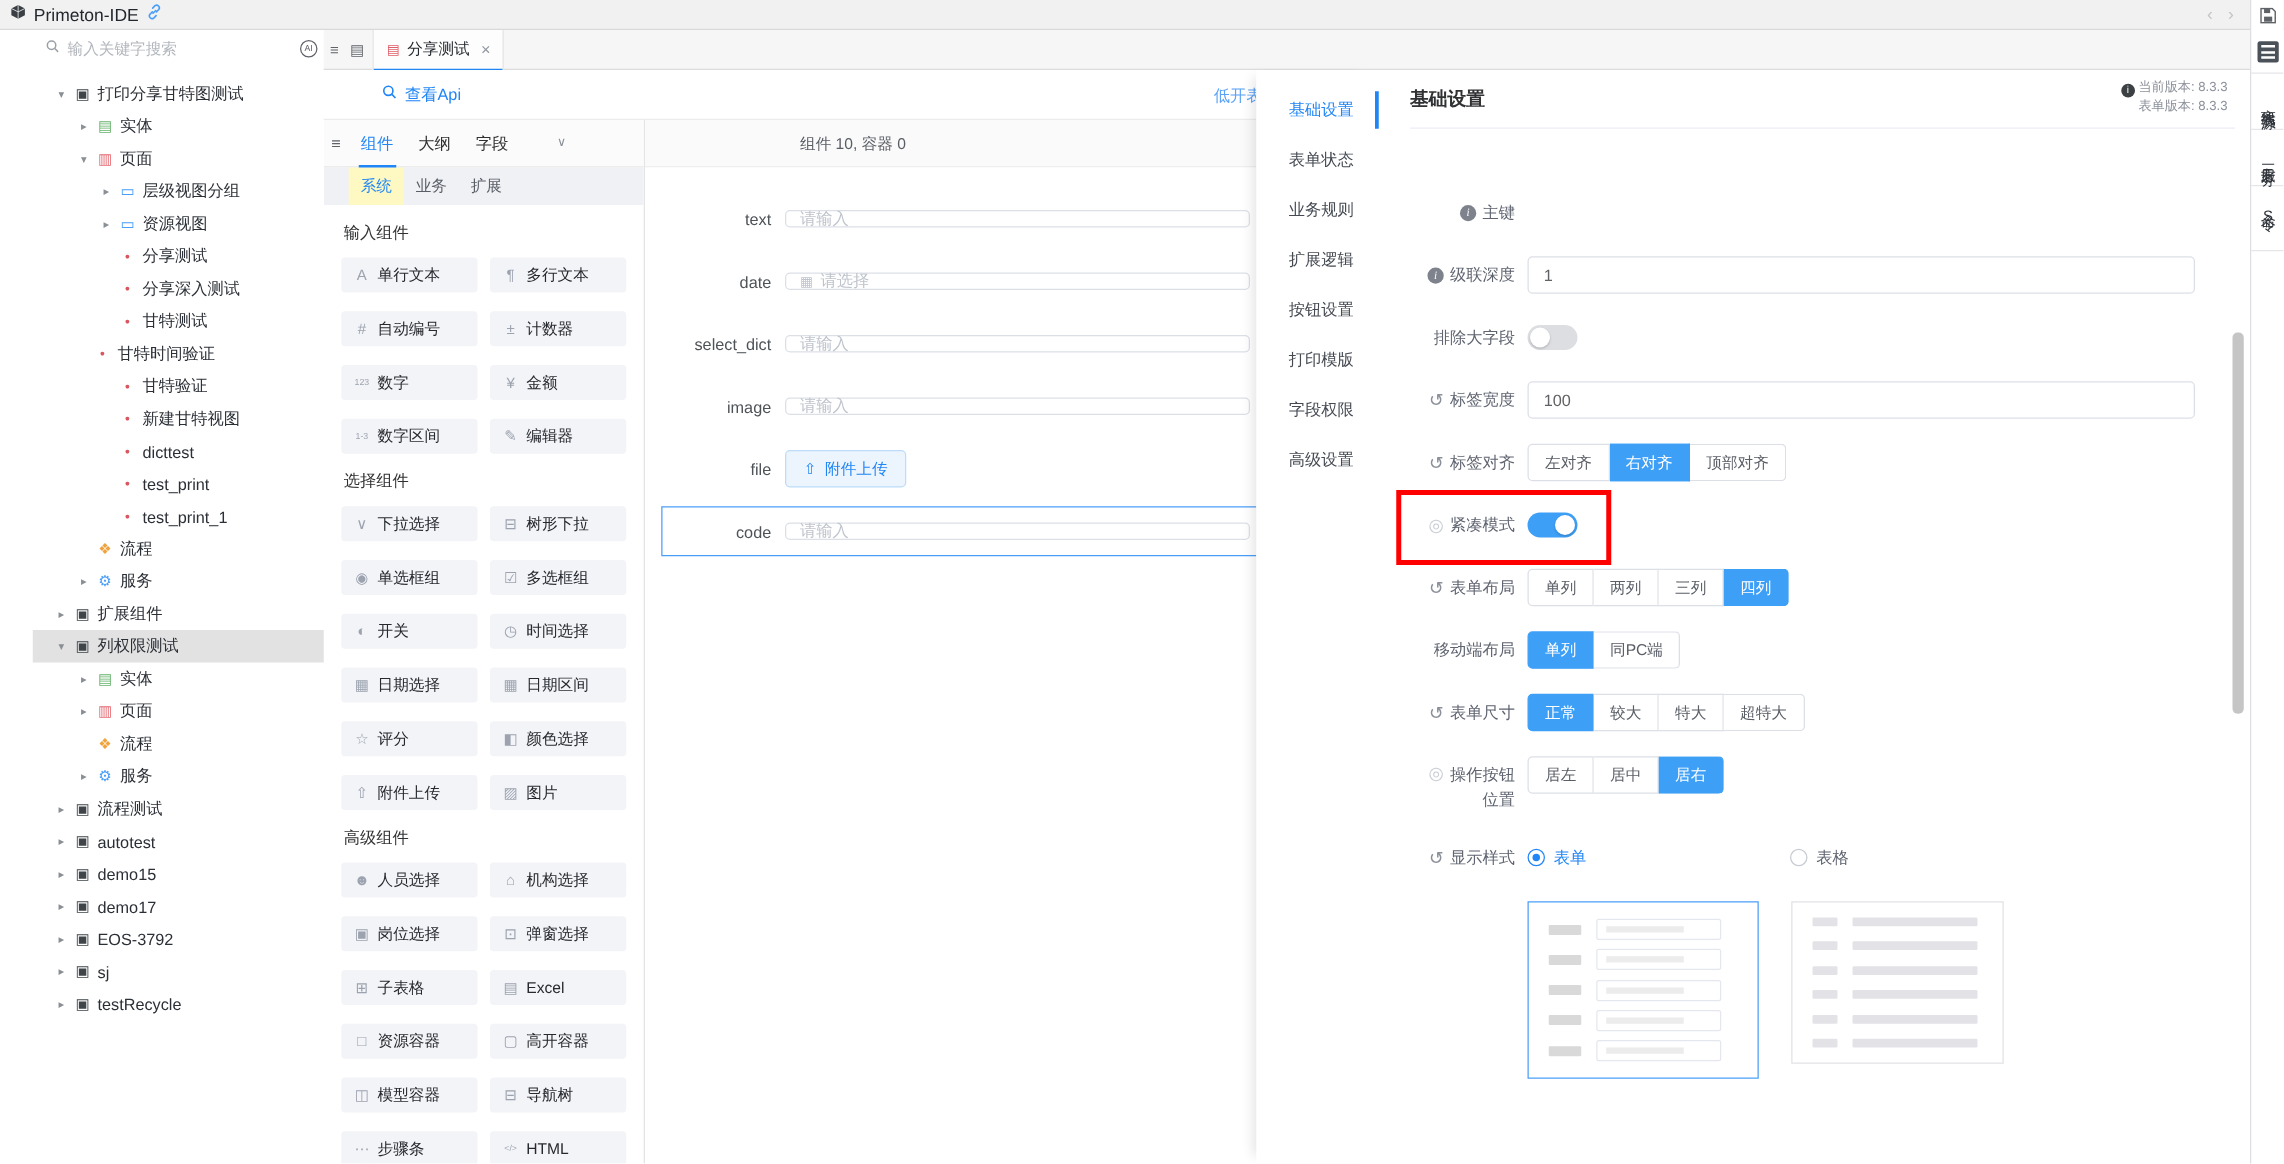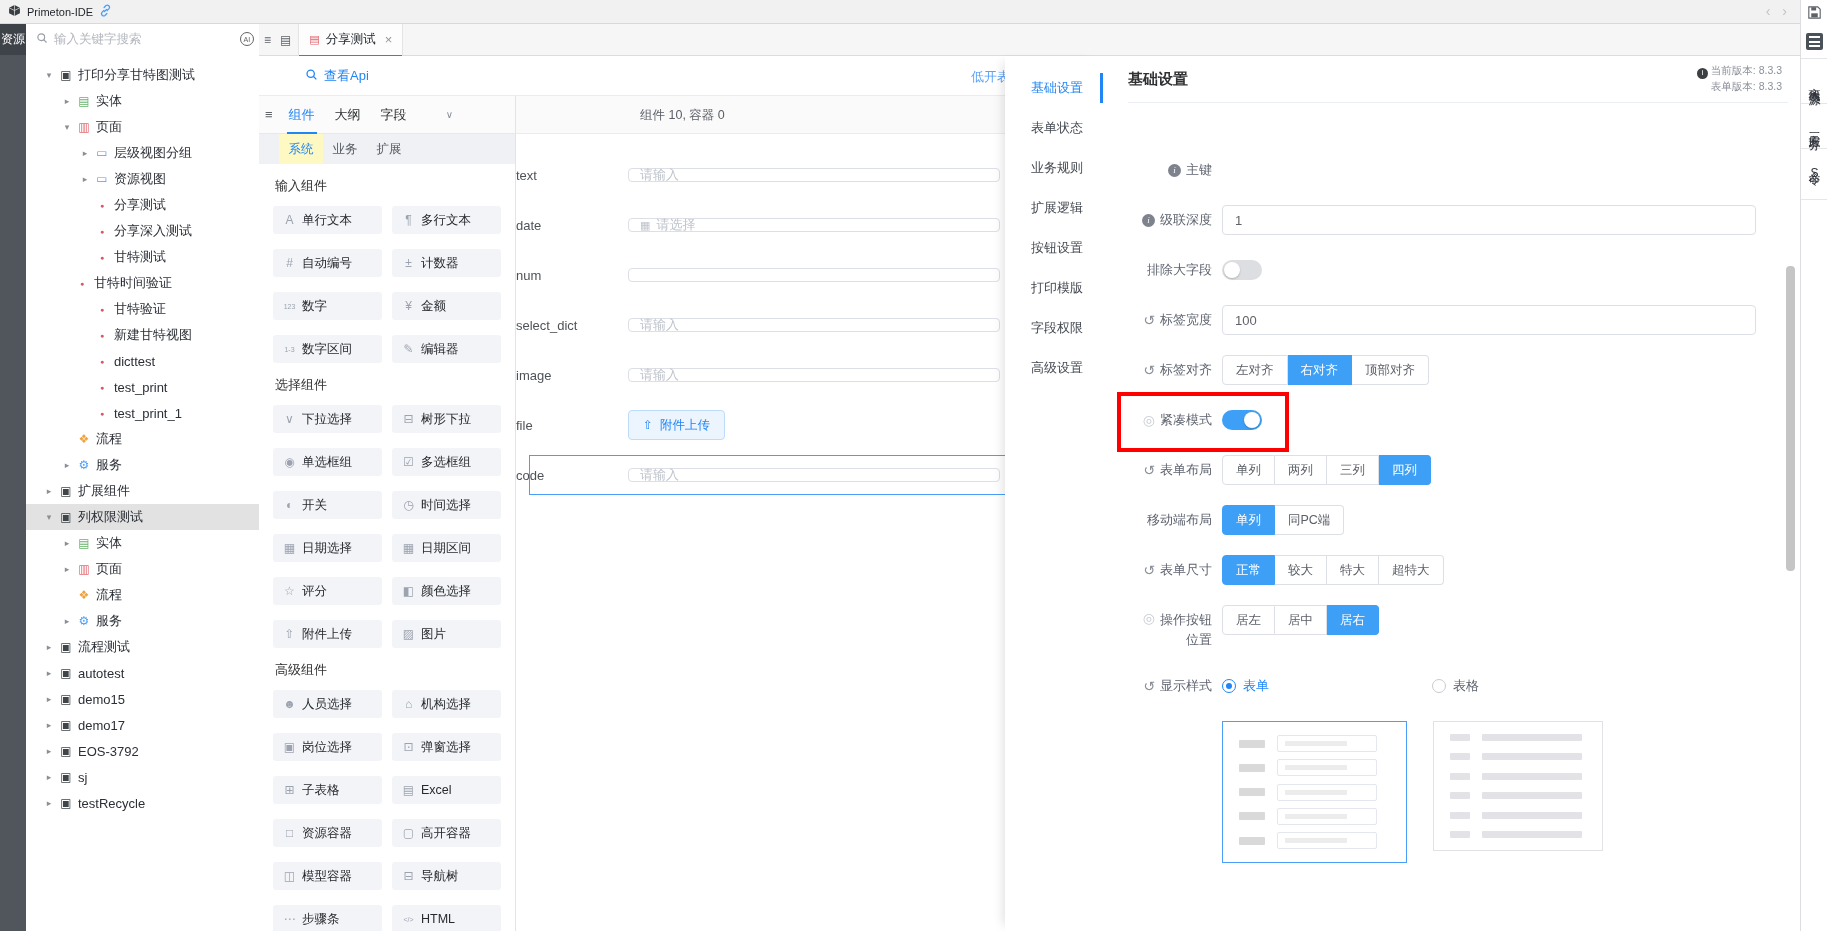--- a/index.html
+++ b/index.html
@@ -1,21 +1,21 @@
 <!DOCTYPE html>
 <html><head>
 <meta charset="utf-8">
 <style>
   * { box-sizing: border-box; margin: 0; padding: 0; }
   body { font-family: "Liberation Sans", "DejaVu Sans", sans-serif; background: #fff; }
   .app { position: relative; width: 1827px; height: 931px; background: #fff; overflow: hidden; }
 
   
   .titlebar { position:absolute; left:0; top:0; width:1827px; height:24px; background:#f1f1f1; border-bottom:1px solid #d9d9d9; display:flex; align-items:center; padding-left:8px; gap:6px; }
-  .titlebar .app-title { font-size:11px; color:#23272d; }
+  .titlebar .app-title { font-size:14px; color:#23272d; }
   .nav-arrows { position:absolute; right:40px; top:3px; display:flex; gap:12px; color:#c3c3c3; font-size:14px; line-height:16px; }
 
   
   .left-rail { position:absolute; left:0; top:24px; width:26px; height:907px; background:#51565c; }
   .rail-tab { background:#3e4349; color:#fff; font-size:12px; line-height:17px; text-align:center; padding:7px 0; word-break:break-all; width:26px; }
 
   
   .sidebar { position:absolute; left:26px; top:24px; width:269px; height:907px; background:#fff; border-right:1px solid #d9d9d9; overflow:hidden; }
   .search-row { height:30px; display:flex; align-items:center; padding:0 6px 0 10px; gap:6px; }
   .search-ph { font-size:12.5px; color:#b3b7bd; flex:1 1 auto; white-space:nowrap; overflow:hidden; }
@@ -62,21 +62,21 @@
   .p-item { height:28px; background:#f3f4f8; border-radius:3px; display:flex; align-items:center; padding-left:8px; overflow:hidden; }
   .p-ico { width:17px; flex:none; color:#9ca3af; font-size:12px; text-align:center; }
   .p-label { font-size:12.5px; color:#26292e; margin-left:4px; white-space:nowrap; }
 
   
   .canvas-head { position:absolute; left:516px; top:96px; width:489px; height:38px; background:#fafafa; border-bottom:1px solid #ececec; line-height:38px; padding-left:124px; font-size:12.5px; color:#5a5e66; }
   .canvas { position:absolute; left:516px; top:134px; width:489px; height:797px; background:#fff; overflow:hidden; padding-top:26px; }
   .f-row { display:flex; align-items:center; height:30px; margin-bottom:20px; }
   .f-row.sel { position:relative; }
   .f-row.sel::before { content:''; position:absolute; left:13px; right:-2px; top:-5px; bottom:-5px; border:1px solid #4a9ef8; }
-  .f-label { width:101px; flex:none; text-align:left; font-size:13px; color:#4e5358; }
+  .f-label { width:101px; flex:none; text-align:right; font-size:13px; color:#4e5358; }
   .f-input { margin-left:11px; width:372px; height:14px; border:1px solid #dcdfe6; border-radius:4px; background:#fff; display:flex; align-items:center; padding-left:11px; gap:6px; }
   .ph { color:#bfc4cc; font-size:13px; }
   .date-ico { color:#c0c4cc; font-size:11px; }
   .f-upload { margin-left:11px; height:30px; padding:0 14px; background:#ecf4fd; border:1px solid #bcdcf9; border-radius:4px; color:#2186f5; font-size:12.5px; display:flex; align-items:center; gap:7px; }
   .up-ico { font-size:12px; }
 
   
   .menu-col { position:absolute; left:1005px; top:56px; width:98px; height:875px; background:#fff; box-shadow:-8px 0 10px -6px rgba(0,0,0,0.12); z-index:5; padding-top:12px; }
   .m-item { position:relative; height:40px; line-height:40px; padding-left:26px; font-size:13px; color:#454a52; white-space:nowrap; }
   .m-item.act { color:#2186f5; }
@@ -161,23 +161,20 @@
           <path d="M9 12 5.5 15.5a4 4 0 0 0 5.6 5.6L14.5 17.6"></path>
           <path d="M15 12l3.5-3.5a4 4 0 0 0-5.6-5.6L9.5 6.4"></path>
         </svg>
     </span>
     <div class="nav-arrows">
       <span>‹</span>
       <span>›</span>
     </div>
   </div>
 
-  <div class="left-rail">
-    <div class="rail-tab">资源</div>
-  </div>
 
   <div class="sidebar">
     <div class="search-row">
       <span>
         <svg width="12" height="12" viewBox="0 0 16 16" fill="none" stroke="#9aa0a6" stroke-width="1.6">
             <circle cx="7" cy="7" r="4.5"></circle>
             <path d="M10.5 10.5 14 14"></path>
           </svg>
       </span>
       <span class="search-ph">输入关键字搜索</span>
@@ -525,24 +522,20 @@
         </div>
       </div>
       <div class="f-row">
         <div class="f-label">date</div>
         <div class="f-input">
           <span class="date-ico">▦</span>
           <span class="ph">请选择</span>
         </div>
       </div>
       <div class="f-row">
-        <div class="f-label">num</div>
-        <div class="f-input"></div>
-      </div>
-      <div class="f-row">
         <div class="f-label">select_dict</div>
         <div class="f-input">
           <span class="ph">请输入</span>
         </div>
       </div>
       <div class="f-row">
         <div class="f-label">image</div>
         <div class="f-input">
           <span class="ph">请输入</span>
         </div>

